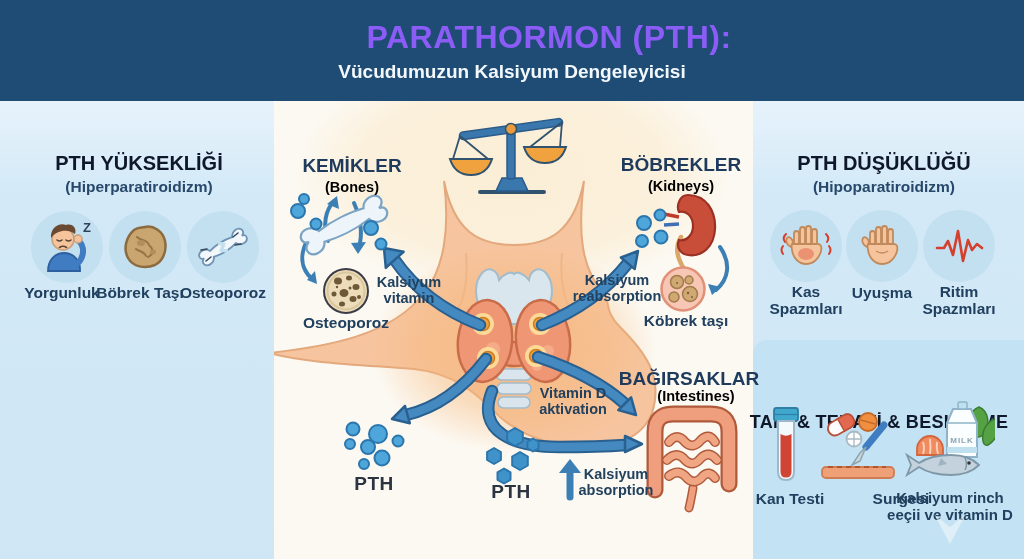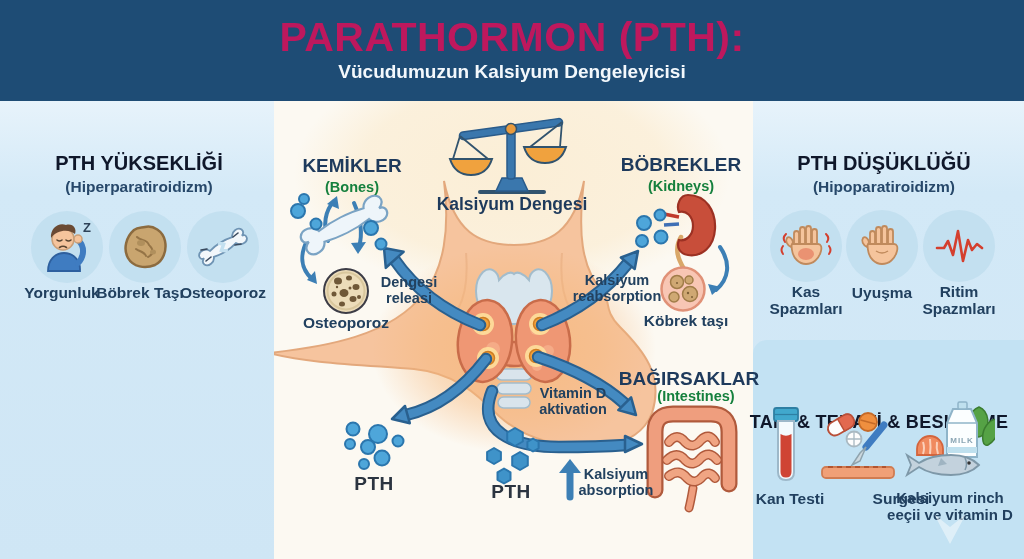--- a/index.html
+++ b/index.html
@@ -9,27 +9,27 @@
   #hdr{left:0;top:0;width:1024px;height:101px;background:#1e4c75;}
   #lp{left:0;top:101px;width:274px;height:458px;
       background:linear-gradient(180deg,#e7f3fb 0%,#d3e9f7 20%,#cfe6f5 100%);}
   #rp{left:753px;top:101px;width:271px;height:458px;
       background:linear-gradient(180deg,#e7f3fb 0%,#d3e9f7 20%,#cfe6f5 100%);}
   #cp{left:274px;top:101px;width:479px;height:458px;background:#fcf9f2;}
   #tp{left:753px;top:340px;width:271px;height:219px;background:#c3e2f3;border-radius:14px 0 0 0;}
   .pos{position:absolute;transform:translate(-50%,-50%);text-align:center;
        color:#203d5f;line-height:1.12;}
   .nw{white-space:nowrap;}
-  .f-htitle{font-size:41px;font-weight:bold;letter-spacing:.5px;color:#be185d;}
+  .f-htitle{font-size:32px;font-weight:bold;letter-spacing:.5px;color:#8b5cf6;margin-left:37px;}
   .f-hsub{font-size:19px;font-weight:bold;color:#f3f8fc;}
   .f-ptitle{font-size:20px;font-weight:bold;color:#0f172a;}
   .f-psub{font-size:15.5px;font-weight:bold;color:#27486a;}
   .f-label{font-size:15.5px;font-weight:bold;color:#21405f;}
   .f-dtitle{font-size:19px;font-weight:bold;color:#1e3a5c;}
-  .f-dsub{font-size:14.5px;font-weight:bold;color:#15803d;}
+  .f-dsub{font-size:14.5px;font-weight:bold;color:#000000;}
   .f-proc{font-size:14.5px;font-weight:bold;color:#22415f;line-height:1.08;}
   .f-pth{font-size:19px;font-weight:bold;color:#2b3440;letter-spacing:.5px;}
   .f-ttitle{font-size:18px;font-weight:bold;color:#0f172a;letter-spacing:.3px;margin-top:44px;}
   .circ{position:absolute;width:72px;height:72px;border-radius:50%;background:#c3e0f0;
         transform:translate(-50%,-50%);display:flex;align-items:center;justify-content:center;}
   .iconbox{position:absolute;transform:translate(-50%,-50%);}
 </style>
 </head>
 <body>
 
@@ -245,22 +245,21 @@
       <polygon points="246,351 253.8,355.5 253.8,364.5 246,369 238.2,364.5 238.2,355.5"></polygon>
       <polygon points="230,367.5 236.5,371.3 236.5,378.8 230,382.5 223.5,378.8 223.5,371.3"></polygon>
       <polygon points="259,337.5 264.6,340.8 264.6,347.3 259,350.5 253.4,347.3 253.4,340.8"></polygon>
     </g>
   </svg>
 
   <div class="pos nw f-dtitle" style="left:352px;top:166px;">KEMİKLER</div>
   <div class="pos nw f-dsub" style="left:352px;top:187px;">(Bones)</div>
   <div class="pos nw f-dtitle" style="left:681px;top:165px;">BÖBREKLER</div>
   <div class="pos nw f-dsub" style="left:681px;top:186px;">(Kidneys)</div>
-  <div class="pos nw" style="left:512px;top:205px;font-size:17.5px;font-weight:bold;color:#1e3a5c;">Kalsiyum Dengesi</div>
-  <div class="pos f-proc" style="left:409px;top:291px;width:80px;">Dengesi releasi</div>
+  <div class="pos f-proc" style="left:409px;top:291px;width:80px;">Kalsiyum vitamin</div>
   <div class="pos nw f-label" style="left:346px;top:323px;">Osteoporoz</div>
   <div class="pos f-proc" style="left:617px;top:289px;width:102px;">Kalsiyum reabsorption</div>
   <div class="pos nw f-label" style="left:686px;top:321px;">Köbrek taşı</div>
   <div class="pos nw f-dtitle" style="left:689px;top:379px;">BAĞIRSAKLAR</div>
   <div class="pos nw f-dsub" style="left:696px;top:396px;">(Intestines)</div>
   <div class="pos f-proc" style="left:573px;top:402px;width:82px;">Vitamin D aktivation</div>
   <div class="pos f-proc" style="left:616px;top:483px;width:92px;">Kalsiyum absorption</div>
   <div class="pos nw f-pth" style="left:374px;top:484px;">PTH</div>
   <div class="pos nw f-pth" style="left:511px;top:492px;">PTH</div>
 

